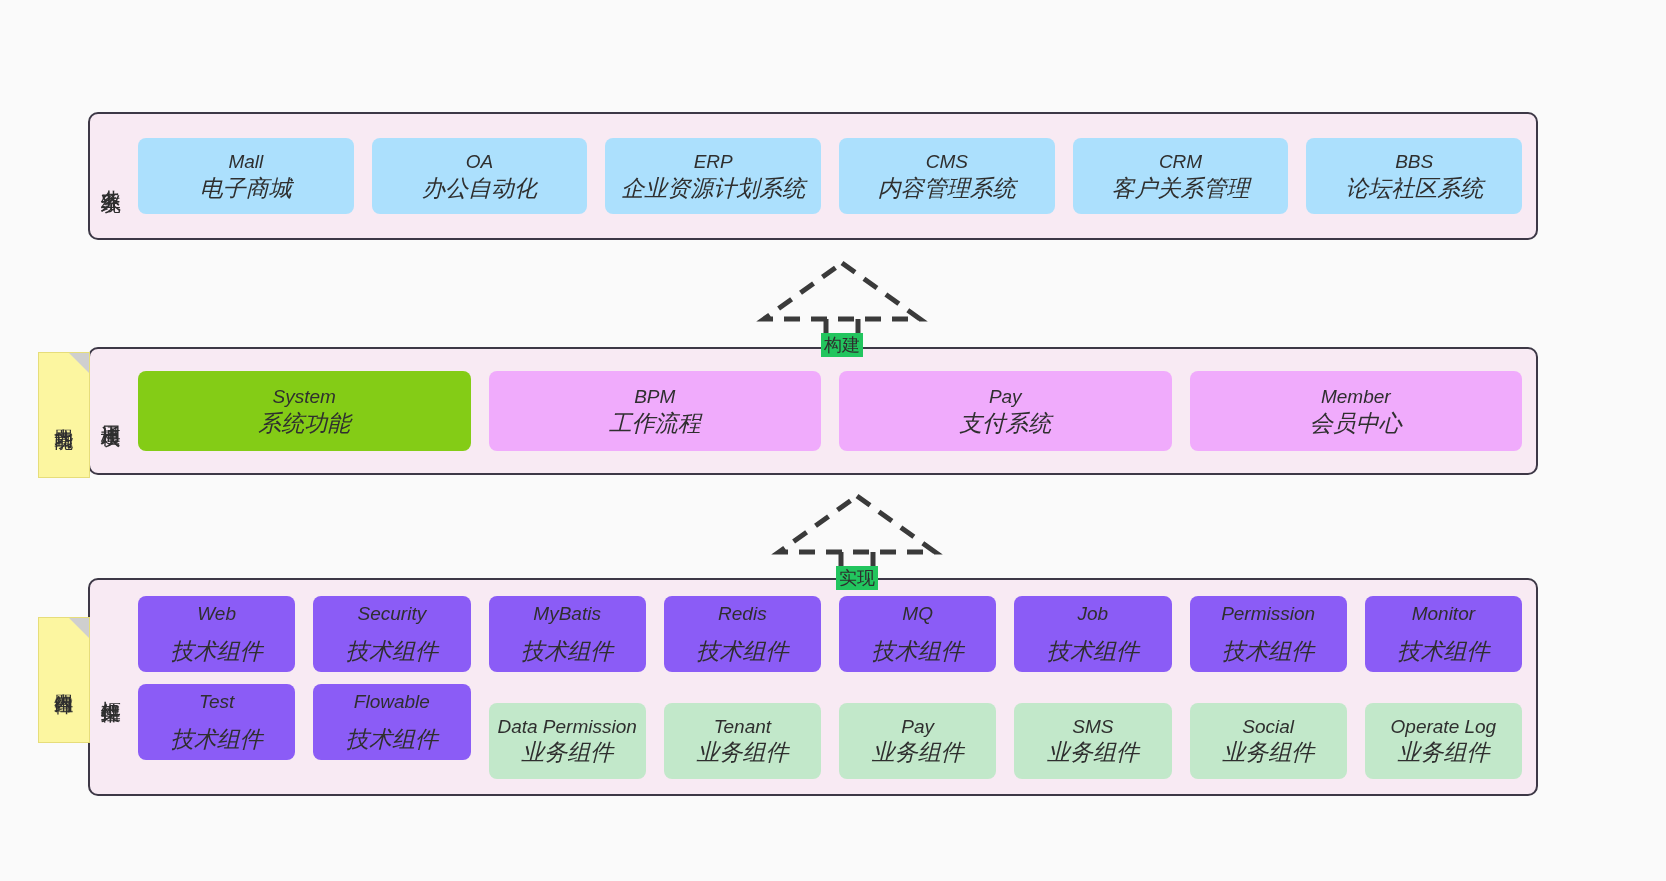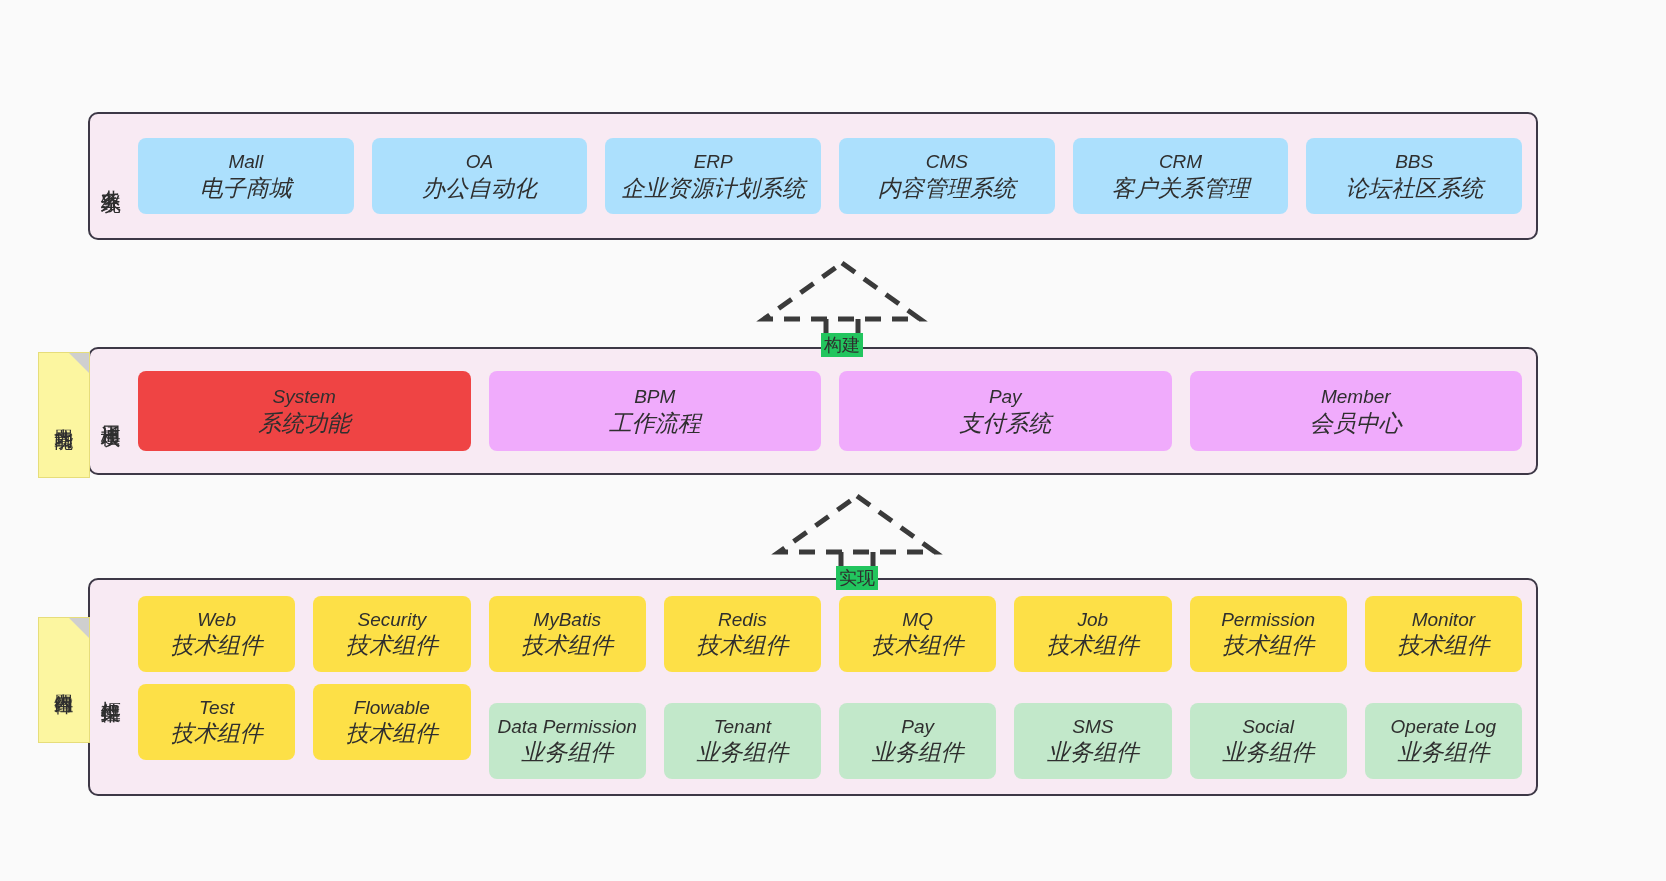--- a/index.html
+++ b/index.html
@@ -75,23 +75,23 @@
     justify-content: center;
     text-align: center;
     line-height: 1.22;
     padding: 6px 4px;
     overflow: hidden;
   }
   .card .l1 { font-size: 19px; color: #2f2f2f; }
   .card .l2 { font-size: 23px; color: #2f2f2f; }
 
   .card.blue       { background: #ace0fd; }
-  .card.red        { background: #ef4444; }
+  .card.red        { background: #84cc16; }
   .card.pink       { background: #f0abfc; }
-  .card.green      { background: #fde047; }
+  .card.green      { background: #8b5cf6; justify-content: space-between; }
   .card.lightgreen { background: #c2e8ca; margin-top: 19px; }
 
   
   .layer-biz   .card { height: 76px; }
   .layer-mod   .card { height: 80px; }
   .layer-frame .card { height: 76px; }
 
   
   .note {
     position: absolute;

